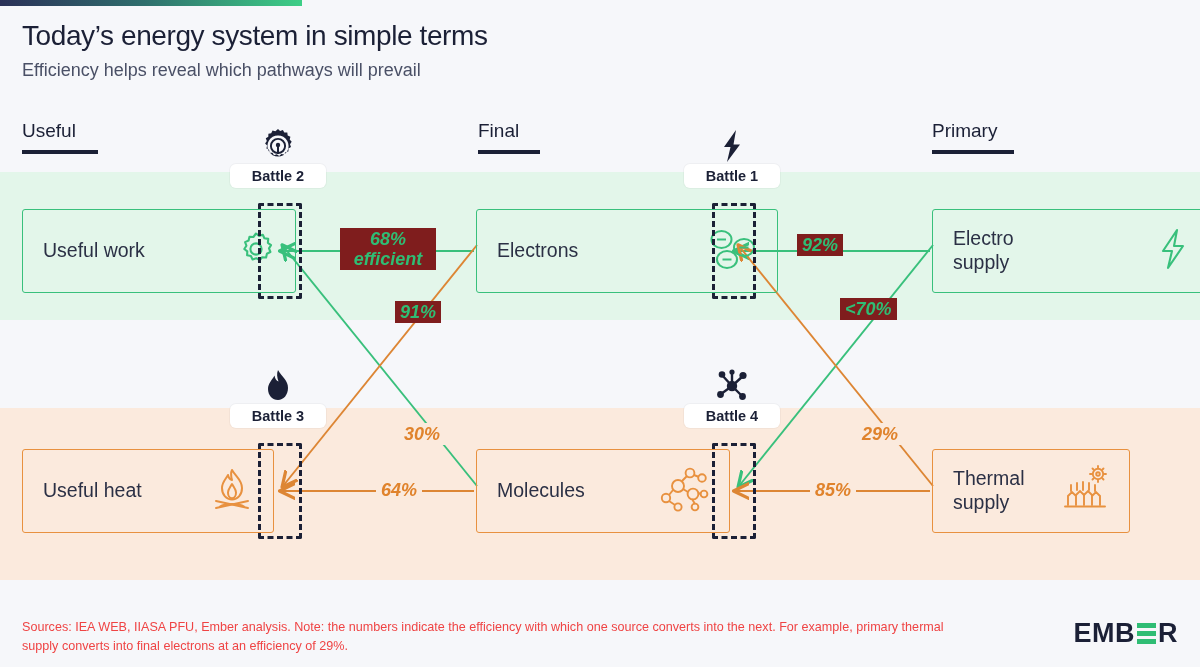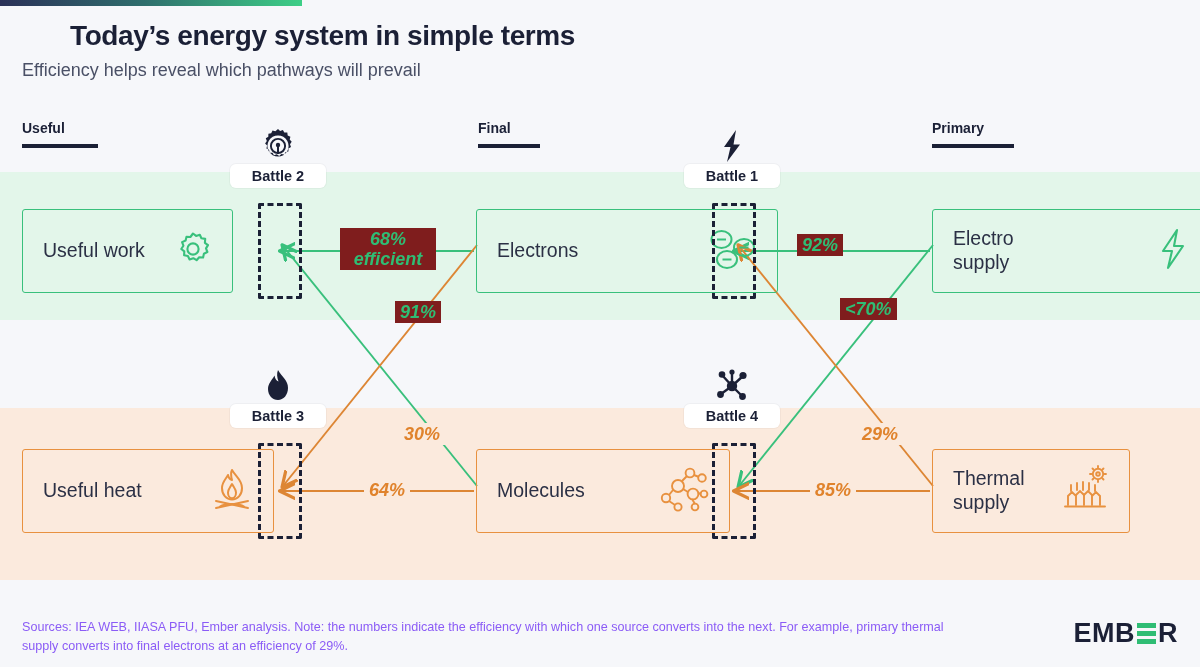--- a/index.html
+++ b/index.html
@@ -12,36 +12,35 @@
     color:#1e2338;
   }
   
   #top-accent {
     position:absolute; left:0; top:0; width:302px; height:6px;
     background:linear-gradient(90deg,#2b3158 0%,#2f6f6d 48%,#3ecf87 100%);
   }
   
   #title {
     position:absolute; left:22px; top:20px;
-    font-size:28px; font-weight:bold; letter-spacing:-0.4px;
+    font-size:28px; font-weight:normal; letter-spacing:-0.4px;
     color:#1b2036;
-    margin-left:48px;
   }
   #subtitle {
     position:absolute; left:22px; top:60px;
     font-size:18px; font-weight:400; color:#4a5066;
   }
   
   .band { position:absolute; left:0; width:1200px; }
   #band-green  { top:172px; height:148px; background:#e3f6ea; }
   #band-orange { top:408px; height:172px; background:#fbeadd; }
 
   
   .col-head {
-    position:absolute; font-size:14px; font-weight:bold; color:#1b2036;
+    position:absolute; font-size:19px; font-weight:normal; color:#1b2036;
     padding-bottom:7px;
   }
   .col-head .rule {
     display:block; height:4px; background:#1b2036; margin-top:8px;
   }
   #col-useful  { left:22px;  top:120px; }
   #col-useful  .rule { width:76px; }
   #col-final   { left:478px; top:120px; }
   #col-final   .rule { width:62px; }
   #col-primary { left:932px; top:120px; }
@@ -72,21 +71,21 @@
 
   
   .node {
     position:absolute; display:flex; align-items:center;
     justify-content:space-between; padding:0 18px 0 20px;
     border:1.6px solid #39c07c; border-radius:3px; height:84px;
   }
   .node.orange { border-color:#e8913f; }
   .node .nlabel { font-size:19.5px; color:#2b3045; line-height:1.22; }
   .node .nicon { flex:0 0 auto; }
-  #node-useful-work { left:22px;  top:209px; width:211px; }
+  #node-useful-work { left:22px;  top:209px; width:274px; }
   #node-electrons   { left:476px; top:209px; width:302px;gap:45px; }
   #node-electro     { left:932px; top:209px; width:278px; }
   #node-useful-heat { left:22px;  top:449px; width:252px; }
   #node-molecules   { left:476px; top:449px; width:254px; }
   #node-thermal     { left:932px; top:449px; width:198px; }
 
   
   #flows { position:absolute; left:0; top:0; width:1200px; height:667px; }
 
   
@@ -96,27 +95,27 @@
     background:#7f1d1d; padding:1px 5px;
   }
   .eff.green  { color:#2fbd74; }
   .eff.orange { color:#e0832c; background:#fbeadd; }
   #eff-68 { left:340px; top:228px; text-align:center; width:96px; white-space:normal; }
   #eff-92 { left:797px; top:234px; }
   #eff-70 { left:840px; top:298px; }
   #eff-91 { left:395px; top:301px; }
   #eff-30 { left:399px; top:423px; }
   #eff-29 { left:857px; top:423px; }
-  #eff-64 { left:364px; top:479px; }
+  #eff-64 { left:376px; top:479px; }
   #eff-85 { left:810px; top:479px; }
 
   
   #sources {
     position:absolute; left:22px; top:618px; width:940px;
-    font-size:12.6px; line-height:1.48; color:#8b5cf6;
+    font-size:12.6px; line-height:1.48; color:#ef4444;
   }
   #ember-logo {
     position:absolute; right:22px; top:616px;
     display:flex; align-items:center; height:34px;text-align:center;
   }
   #ember-logo .lw { font-size:27px; font-weight:bold; letter-spacing:0.5px; color:#1b2036; }
   #ember-logo .e-green { display:inline-flex; flex-direction:column;
     justify-content:space-between; width:19px; height:21px; margin:0 2px; vertical-align:middle; }
   #ember-logo .e-green i { display:block; height:5px; background:#2fbd74; }
 </style>

